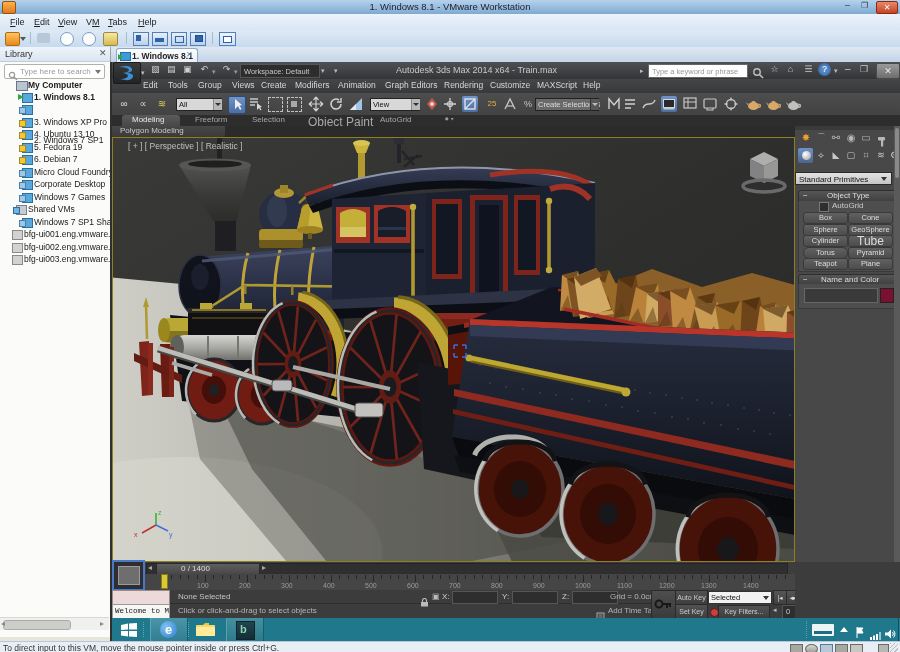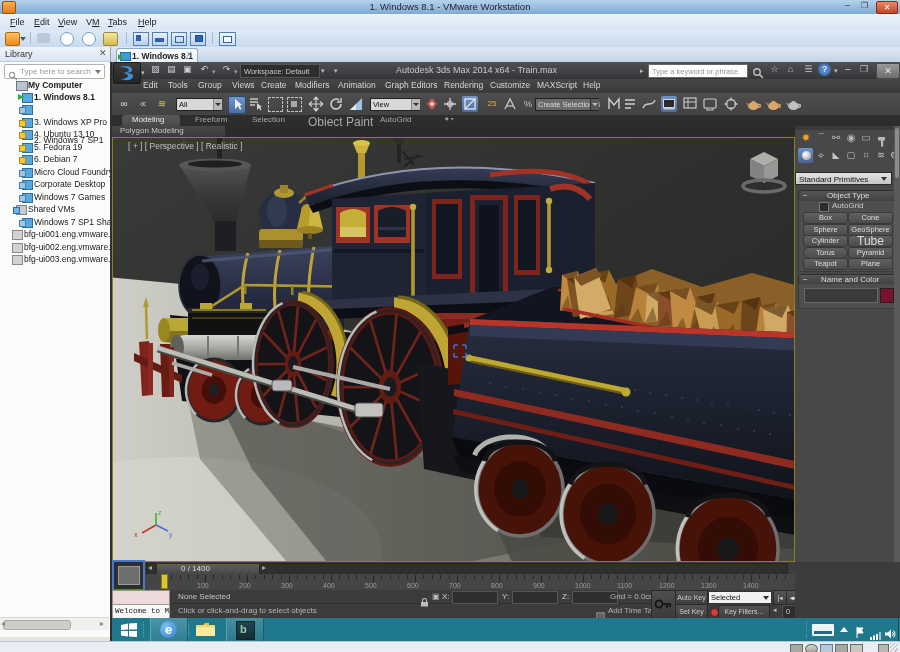--- a/index.html
+++ b/index.html
@@ -926,20 +926,21 @@
         <rect x="9" y="0" width="2" height="8" fill="#9ec4d0"></rect>
       </svg></div>
  <div class="ab" style="left:773px;top:7px;width:11px;height:10px;"><svg width="11" height="10">
         <polygon points="0,3.5 3,3.5 6,0.5 6,9.5 3,6.5 0,6.5" fill="#fff"></polygon>
         <path d="M7.5 3 a3 3 0 0 1 0 4 M8.5 1.5 a5 5 0 0 1 0 7" stroke="#fff" stroke-width="1" fill="none"></path>
       </svg></div>
  <div class="ab" style="left:786px;top:0;width:2px;height:23px;background:#2a7c90;border-left:1px solid #14505e;"></div>
 </div>
 
 <div class="ab" style="left:0;top:641px;width:900px;height:11px;background:#e9eef5;border-top:1px solid #b8c6d6;">
+ <div class="ab tx" style="left:3px;top:1px;font-size:8.5px;color:#333;">To direct input to this VM, move the mouse pointer inside or press Ctrl+G.</div>
  <div class="ab" style="left:790px;top:2px;width:11px;height:8px;background:#a8a8a2;border:1px solid #6a6a66;"></div>
  <div class="ab" style="left:805px;top:2px;width:11px;height:8px;background:linear-gradient(#d8d8d2,#9a9a94);border:1px solid #6a6a66;border-radius:50%;"></div>
  <div class="ab" style="left:820px;top:2px;width:11px;height:8px;background:#b8c8d8;border:1px solid #5a7a9a;"></div>
  <div class="ab" style="left:835px;top:2px;width:11px;height:8px;background:#a8a8a2;border:1px solid #6a6a66;"></div>
  <div class="ab" style="left:850px;top:2px;width:11px;height:8px;background:#c8c8c2;border:1px solid #6a6a66;"></div>
  <div class="ab" style="left:865px;top:3px;width:9px;height:7px;"></div>
  <div class="ab" style="left:878px;top:2px;width:9px;height:8px;background:#b8b8b2;border:1px solid #6a6a66;"></div>
  <div class="ab" style="left:890px;top:1px;width:8px;height:9px;background:repeating-linear-gradient(135deg,#bbb 0 1px,transparent 1px 3px);"></div>
 </div>
 

